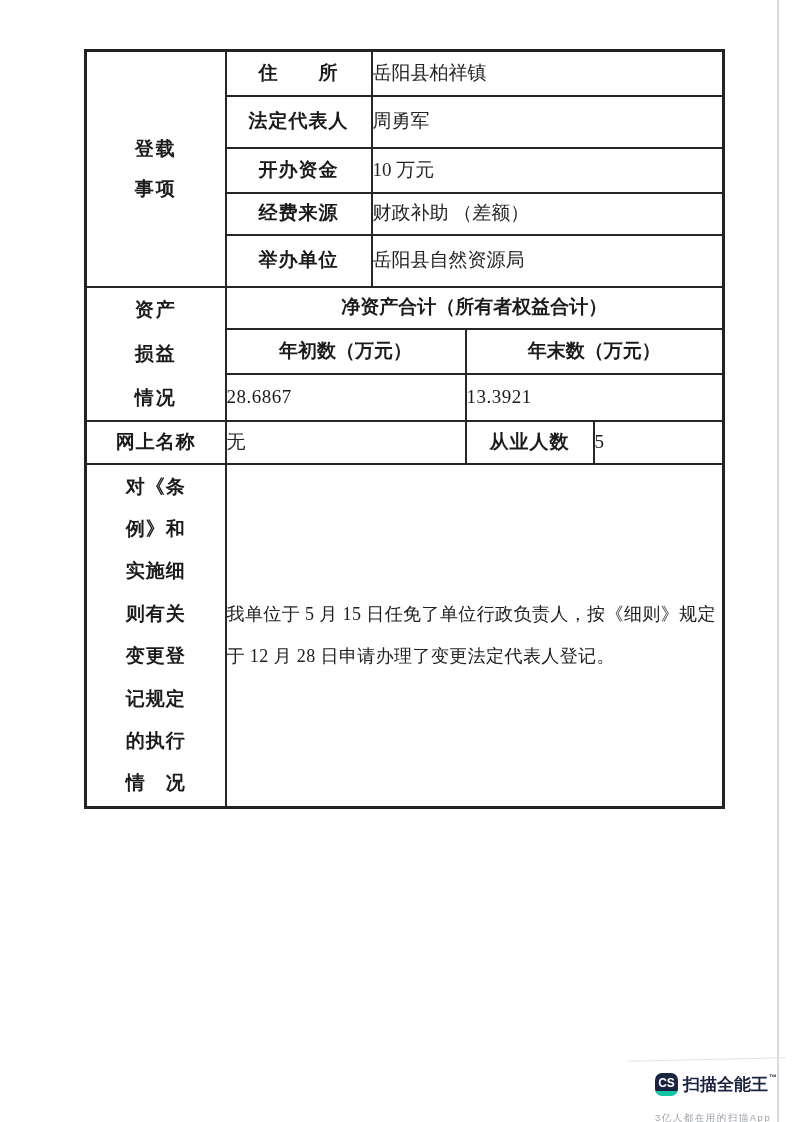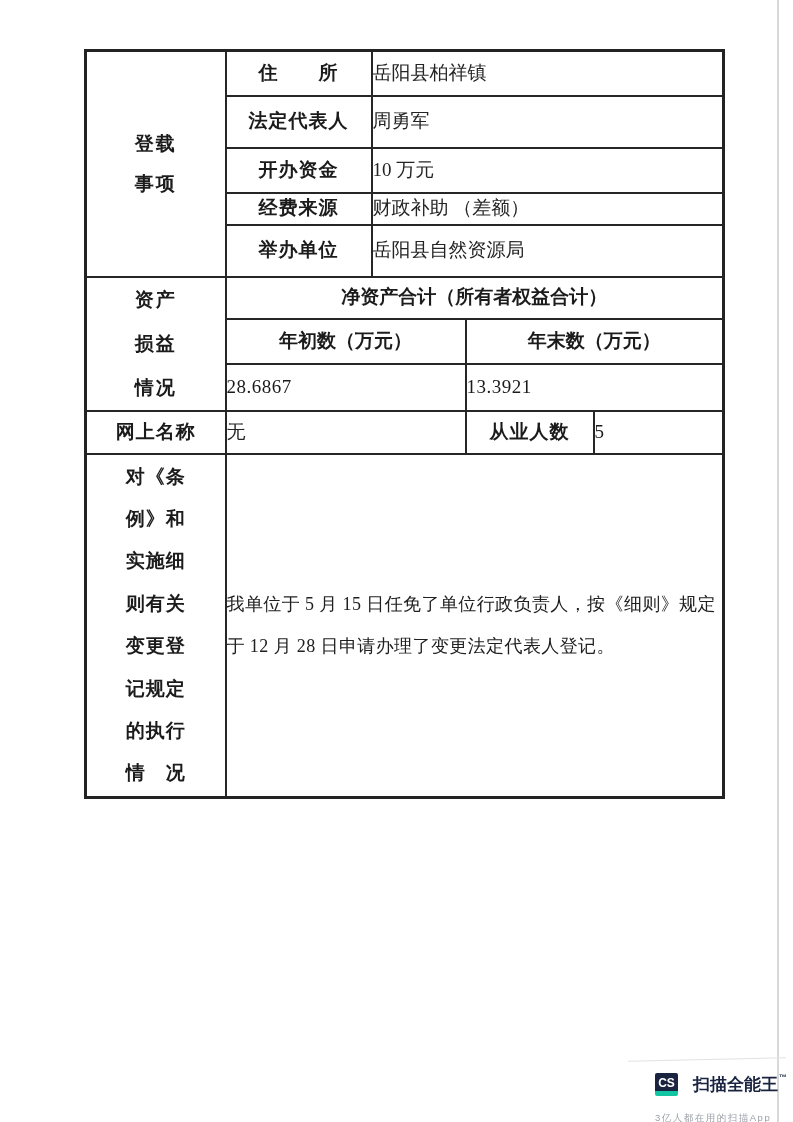--- a/index.html
+++ b/index.html
@@ -42,27 +42,27 @@
   td.sec2lbl{vertical-align:top;padding-top:1px;}
   td.sec2lbl .line{line-height:44px;font-weight:bold;text-align:center;letter-spacing:2px;}
   td.sec4lbl .line{line-height:42.4px;font-weight:bold;text-align:center;letter-spacing:1px;}
   
   td.para{vertical-align:top;padding:4px 12px 0 14px;}
   td.para .pline{line-height:42px;font-size:18px;letter-spacing:0.4px;color:#202020;}
   
   .wm{position:absolute;left:655px;top:1073px;width:130px;}
   .wm-row{display:flex;align-items:center;}
   .wm-logo{
-    width:23px;height:23px;border-radius:2px;flex:0 0 23px;
+    width:23px;height:23px;border-radius:7px;flex:0 0 23px;
     background:linear-gradient(180deg,#1a2440 0%,#1a2440 79%,#12c5a2 79%,#12c5a2 100%);
     color:#ffffff;font-family:"Liberation Sans","DejaVu Sans",sans-serif;
     font-weight:bold;font-size:12px;text-align:center;line-height:20px;
   }
   .wm-brand{
-    margin-left:15px;font-family:"Liberation Sans","DejaVu Sans",sans-serif;
+    margin-left:5px;font-family:"Liberation Sans","DejaVu Sans",sans-serif;
     font-weight:bold;font-size:17px;color:#1a2440;white-space:nowrap;
   }
   .wm-tm{font-size:8px;color:#1a2440;vertical-align:top;margin-left:1px;}
   .wm-tagline{
     margin-top:16px;font-family:"Liberation Sans","DejaVu Sans",sans-serif;
     font-size:9.5px;color:#9ba0a8;letter-spacing:1.5px;white-space:nowrap;
   }
 </style>
 </head>
 <body>
@@ -86,21 +86,21 @@
       <td colspan="3" class="val">岳阳县柏祥镇</td>
     </tr>
     <tr style="height:52px">
       <td class="lbl">法定代表人</td>
       <td colspan="3" class="val">周勇军</td>
     </tr>
     <tr style="height:45px">
       <td class="lbl">开办资金</td>
       <td colspan="3" class="val">10 万元</td>
     </tr>
-    <tr style="height:32px">
+    <tr style="height:42px">
       <td class="lbl">经费来源</td>
       <td colspan="3" class="val">财政补助 （差额）</td>
     </tr>
     <tr style="height:52px">
       <td class="lbl">举办单位</td>
       <td colspan="3" class="val">岳阳县自然资源局</td>
     </tr>
 
     <tr style="height:41px">
       <td rowspan="3" class="sec2lbl">

